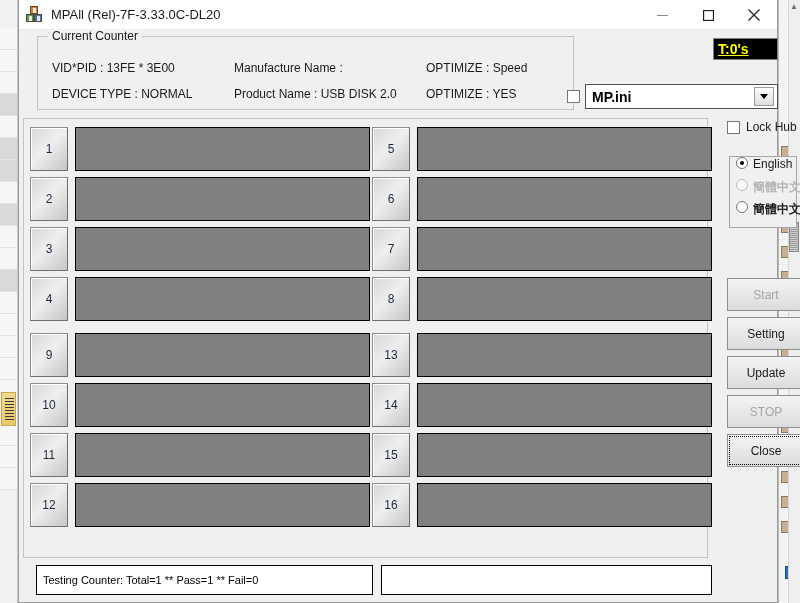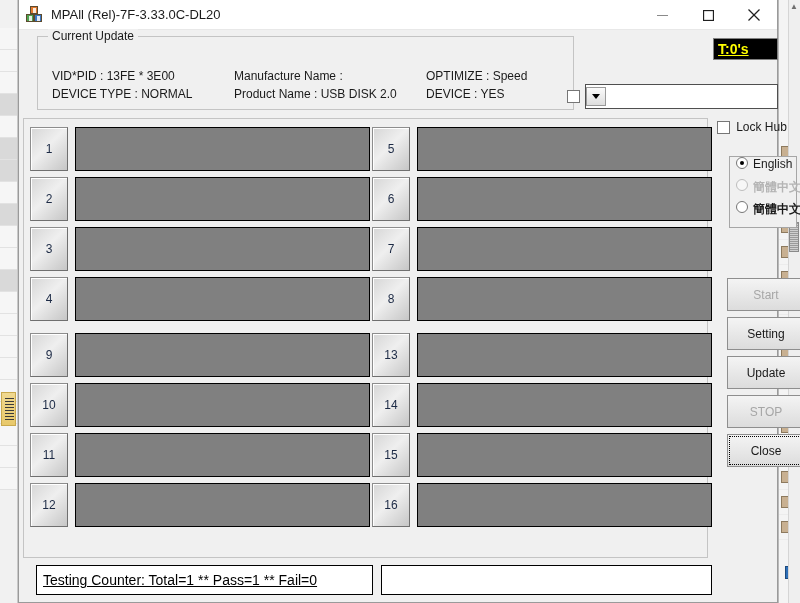--- a/index.html
+++ b/index.html
@@ -112,21 +112,21 @@
   
   .groupbox {
     position: absolute; left: 18px; top: 36px; width: 537px; height: 74px;
     border: 1px solid #c4c4c4; background: #f0f0f0;
   }
   .groupbox-title {
     position: absolute; left: 10px; top: -8px; padding: 0 4px;
     background: #f0f0f0; font-size: 12px; color: #1a1a1a;
   }
   .cs-cell { position: absolute; font-size: 12px; color: #1a1a1a; white-space: nowrap; }
-  .cs-r1 { top: 24px; margin-top: 8px; } .cs-r2 { top: 50px; }
+  .cs-r1 { top: 24px; } .cs-r2 { top: 50px; }
   .cs-c1 { left: 14px; } .cs-c2 { left: 196px; } .cs-c3 { left: 388px; }
 
   
   .tcount {
     position: absolute; left: 694px; top: 38px; width: 65px; height: 22px;
     background: #000000; border: 1px solid #808080;
     display: flex; align-items: center;
   }
   .tcount span {
     margin-left: 4px; color: #ffff00; font-weight: bold; 
@@ -183,29 +183,29 @@
     flex: 1; height: 44px; margin-left: 7px;
     background: #808080; border: 1px solid #000000;
   }
 
   
   .status-row { position: absolute; left: 4px; top: 565px; width: 685px; height: 32px; }
   .status-field {
     position: absolute; top: 0; height: 30px; background: #ffffff;
     border: 1px solid #000000; display: flex; align-items: center;
   }
-  .status-field span { margin-left: 6px; font-size: 14px; color: #000000; text-decoration: underline; }
+  .status-field span { margin-left: 6px; font-size: 11px; color: #000000; }
   .sf-left { left: 13px; width: 337px; }
   .sf-right { left: 358px; width: 331px; }
 
   
   .sidebar { position: absolute; left: 694px; top: 118px; width: 64px; }
   .lockhub {
     position: relative; display: flex; align-items: center;
-    height: 18px; margin-left: 14px; justify-content: center;
+    height: 18px; margin-left: 14px;
   }
   .lockhub .box {
     width: 13px; height: 13px; background: #ffffff; border: 1px solid #767676;
     flex: 0 0 auto;
   }
   .lockhub .lbl { margin-left: 6px; font-size: 12px; color: #1a1a1a; white-space: nowrap; }
 
   .langbox {
     position: absolute; left: 16px; top: 38px; width: 68px; height: 72px;
     background: #f0f0f0; border: 1px solid #a6a6a6;
@@ -319,35 +319,36 @@
         <div class="win-btn">
           <svg width="12" height="12" viewBox="0 0 12 12">
               <line x1="0.5" y1="0.5" x2="11.5" y2="11.5" stroke="#202020" stroke-width="1.2"></line>
               <line x1="11.5" y1="0.5" x2="0.5" y2="11.5" stroke="#202020" stroke-width="1.2"></line>
             </svg>
         </div>
       </div>
     </div>
 
     <div class="groupbox">
-      <div class="groupbox-title">Current Update</div>
+      <div class="groupbox-title">Current Counter</div>
       <div class="cs-cell cs-r1 cs-c1">VID*PID : 13FE * 3E00</div>
       <div class="cs-cell cs-r2 cs-c1">DEVICE TYPE : NORMAL</div>
       <div class="cs-cell cs-r1 cs-c2">Manufacture Name :</div>
       <div class="cs-cell cs-r2 cs-c2">Product Name : USB DISK 2.0</div>
       <div class="cs-cell cs-r1 cs-c3">OPTIMIZE : Speed</div>
-      <div class="cs-cell cs-r2 cs-c3">DEVICE : YES</div>
+      <div class="cs-cell cs-r2 cs-c3">OPTIMIZE : YES</div>
     </div>
 
     <div class="tcount">
       <span>T:0's</span>
     </div>
 
     <div class="ini-check"></div>
     <div class="ini-combo">
+      <div class="val">MP.ini</div>
       <div class="arrow"></div>
     </div>
 
     <div class="port-panel">
       <div class="port-cols">
 
         <div class="port-col port-col-left">
           <div class="port-row">
             <div class="port-btn">1</div>
             <div class="port-status"></div>

